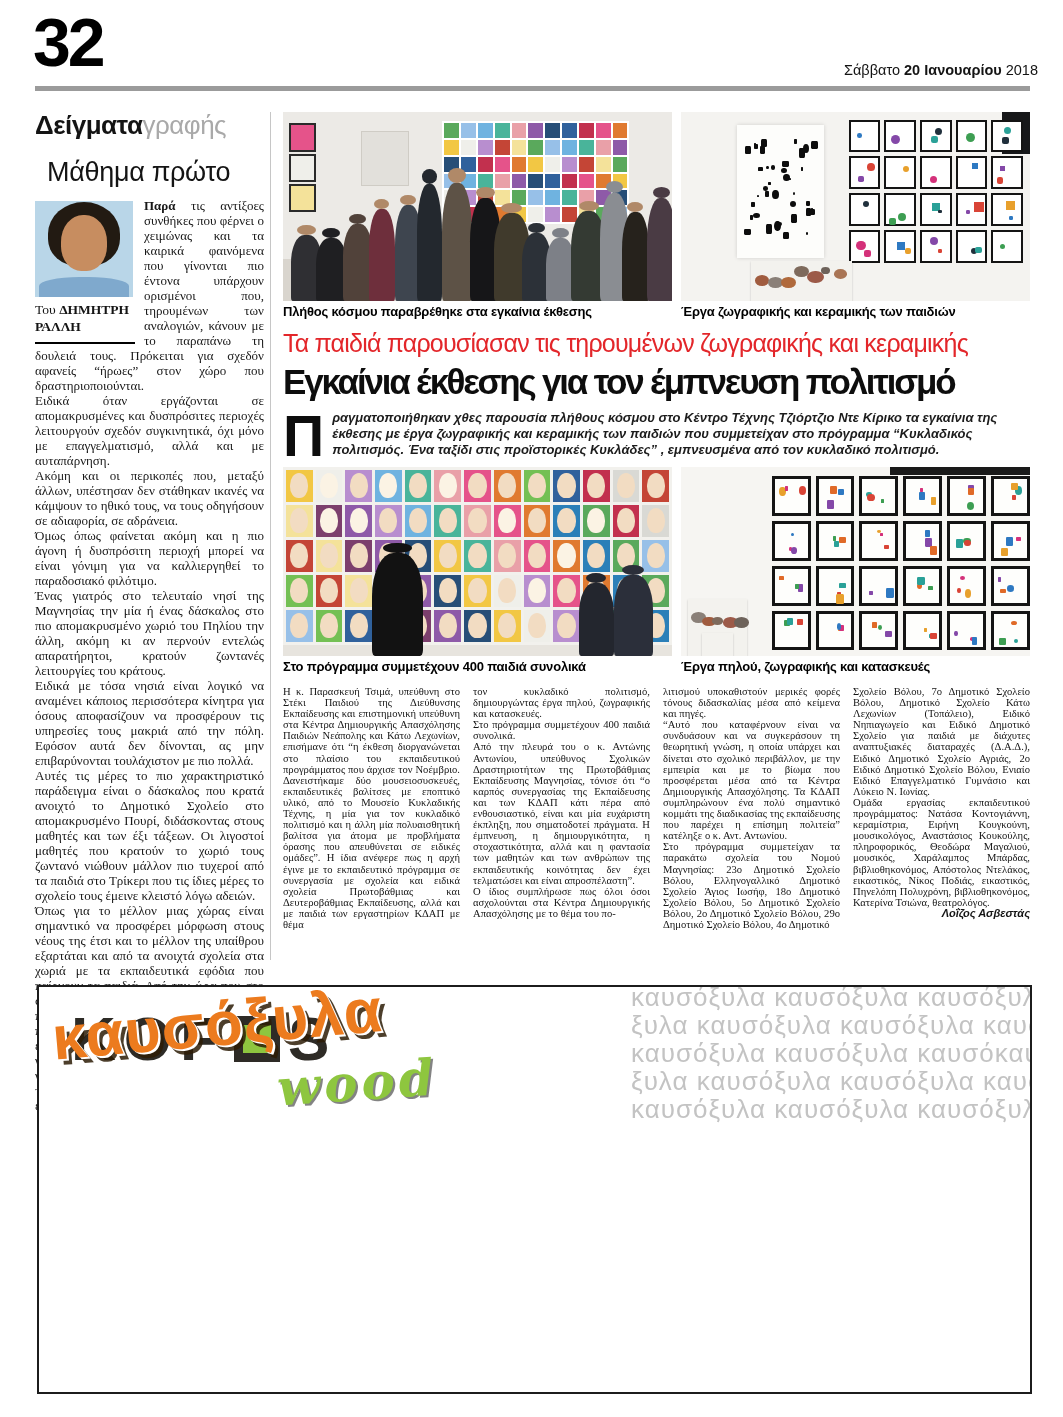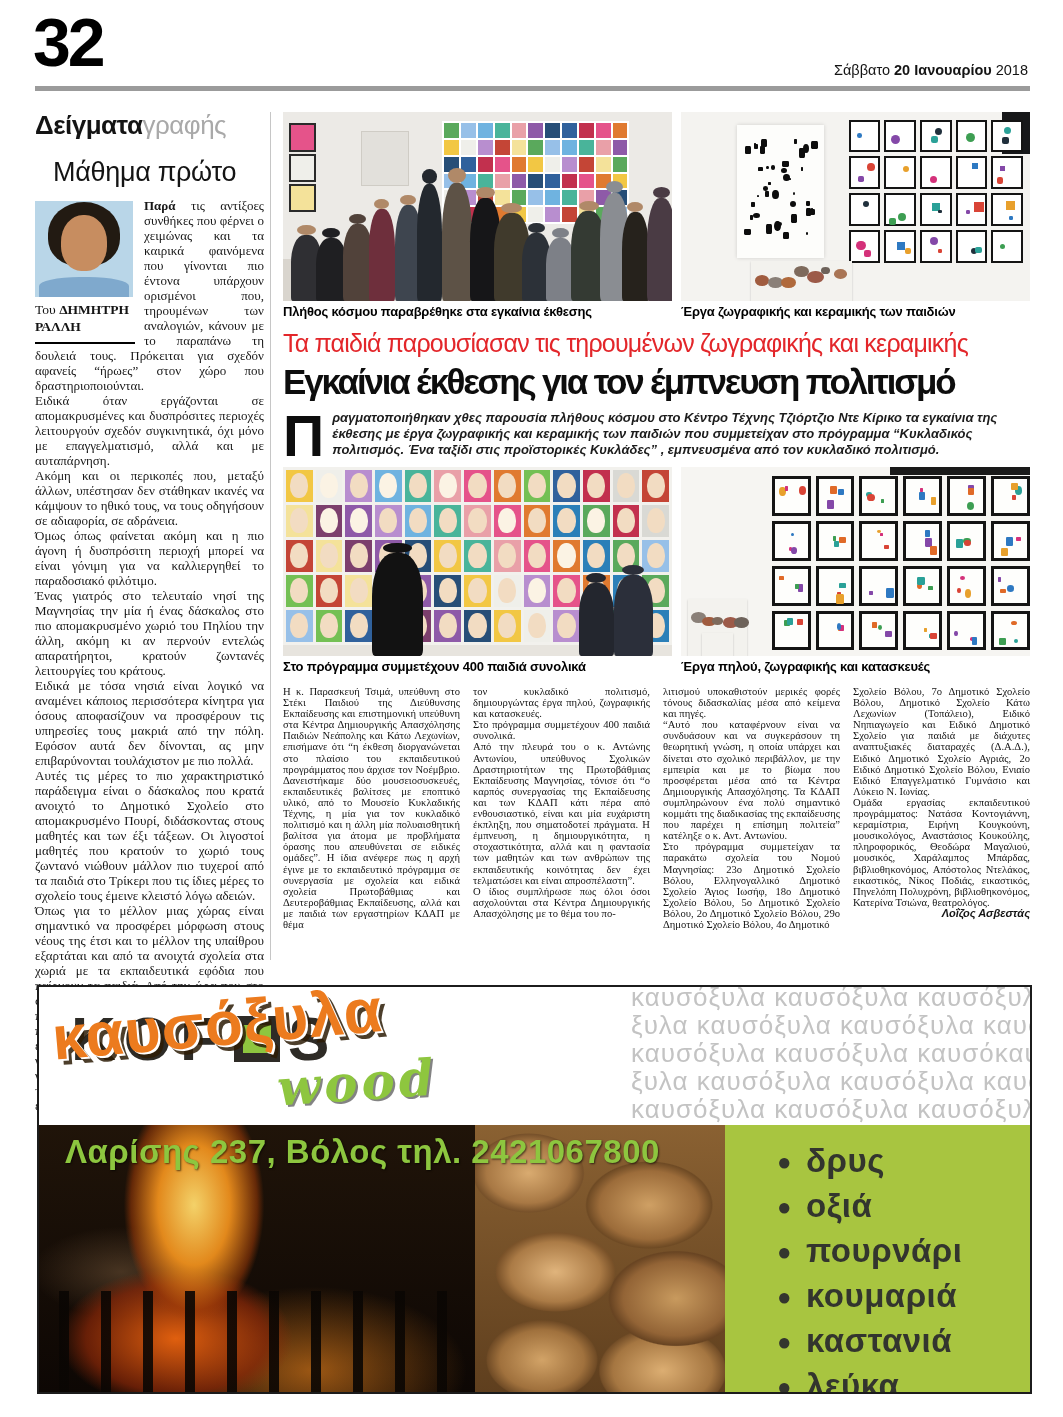--- a/index.html
+++ b/index.html
@@ -2,29 +2,29 @@
 <html><head>
 <meta charset="utf-8">
 <style>
   html,body{margin:0;padding:0;background:#ffffff;}
   #page{position:relative;width:1063px;height:1417px;background:#fff;overflow:hidden;
         font-family:"Liberation Sans",sans-serif;color:#111;}
 
   
   .page-number{position:absolute;left:33px;top:8px;font:700 68px/1 "Liberation Sans",sans-serif;
                color:#000000;letter-spacing:-3px;}
-  .page-date{position:absolute;right:35px;top:62px;font-size:14.5px;color:#141414;}
+  .page-date{position:absolute;right:25px;top:62px;font-size:14.5px;color:#141414;}
   .page-date b{font-weight:700;}
   .header-rule{position:absolute;left:35px;width:995px;top:86px;height:5px;background:#9b9b9b;}
 
   
   .opinion{position:absolute;left:35px;top:110px;width:229px;}
   .section-line{font-weight:700;font-size:26px;letter-spacing:-0.5px;color:#141414;}
   .sec-gray{color:#a9a9a9;font-weight:400;}
-  .op-title{font-size:27px;font-weight:400;margin:16px 18px 10px;color:#141414;letter-spacing:-0.3px;}
+  .op-title{font-size:27px;font-weight:400;margin:16px 12px 10px;color:#141414;letter-spacing:-0.3px;}
   .author-card{float:left;width:100px;margin:3px 9px 2px 0;}
   .author-photo{width:98px;height:96px;position:relative;background:#b9d6e8;overflow:hidden;}
   .au-hair{position:absolute;left:13px;top:1px;width:72px;height:64px;background:#221a12;border-radius:50% 50% 42% 42%;}
   .au-face{position:absolute;left:26px;top:14px;width:46px;height:56px;background:#c78d60;border-radius:48% 48% 44% 44%;}
   .au-shirt{position:absolute;left:4px;bottom:0;width:90px;height:20px;background:#7fa9cd;border-radius:45% 45% 0 0;}
   .byline{font-size:13.5px;line-height:1.25;padding:5px 0 6px;border-bottom:2px solid #000;color:#141414;}
   .byline b{font-weight:700;}
   .op-text{font-family:"Liberation Serif",serif;font-size:13px;line-height:15px;
            text-align:justify;color:#181818;}
   .op-text p{margin:0;}
@@ -803,31 +803,15 @@
       <div class="kofos-wood">wood</div>
       <div class="ad-wordbg">
           <div>καυσόξυλα καυσόξυλα καυσόξυλα</div>
           <div>ξυλα καυσόξυλα καυσόξυλα καυσό</div>
           <div>καυσόξυλα καυσόξυλα καυσόκαυσ</div>
           <div>ξυλα καυσόξυλα καυσόξυλα καυσό</div>
           <div>καυσόξυλα καυσόξυλα καυσόξυλα</div>
         </div>
       <div class="ad-bigword">καυσόξυλα</div>
     </div>
-    <div class="ad-bottom">
-      <div class="ad-fire"></div>
-      <div class="ad-grate"></div>
-      <div class="ad-logs"></div>
-      <div class="ad-address">Λαρίσης 237, Βόλος τηλ. 2421067800</div>
-      <div class="ad-panel">
-        <ul>
-            <li>δρυς</li>
-            <li>οξιά</li>
-            <li>πουρνάρι</li>
-            <li>κουμαριά</li>
-            <li>καστανιά</li>
-            <li>λεύκα</li>
-          </ul>
-      </div>
-    </div>
   </div>
 
 </div>
 
 </body></html>

